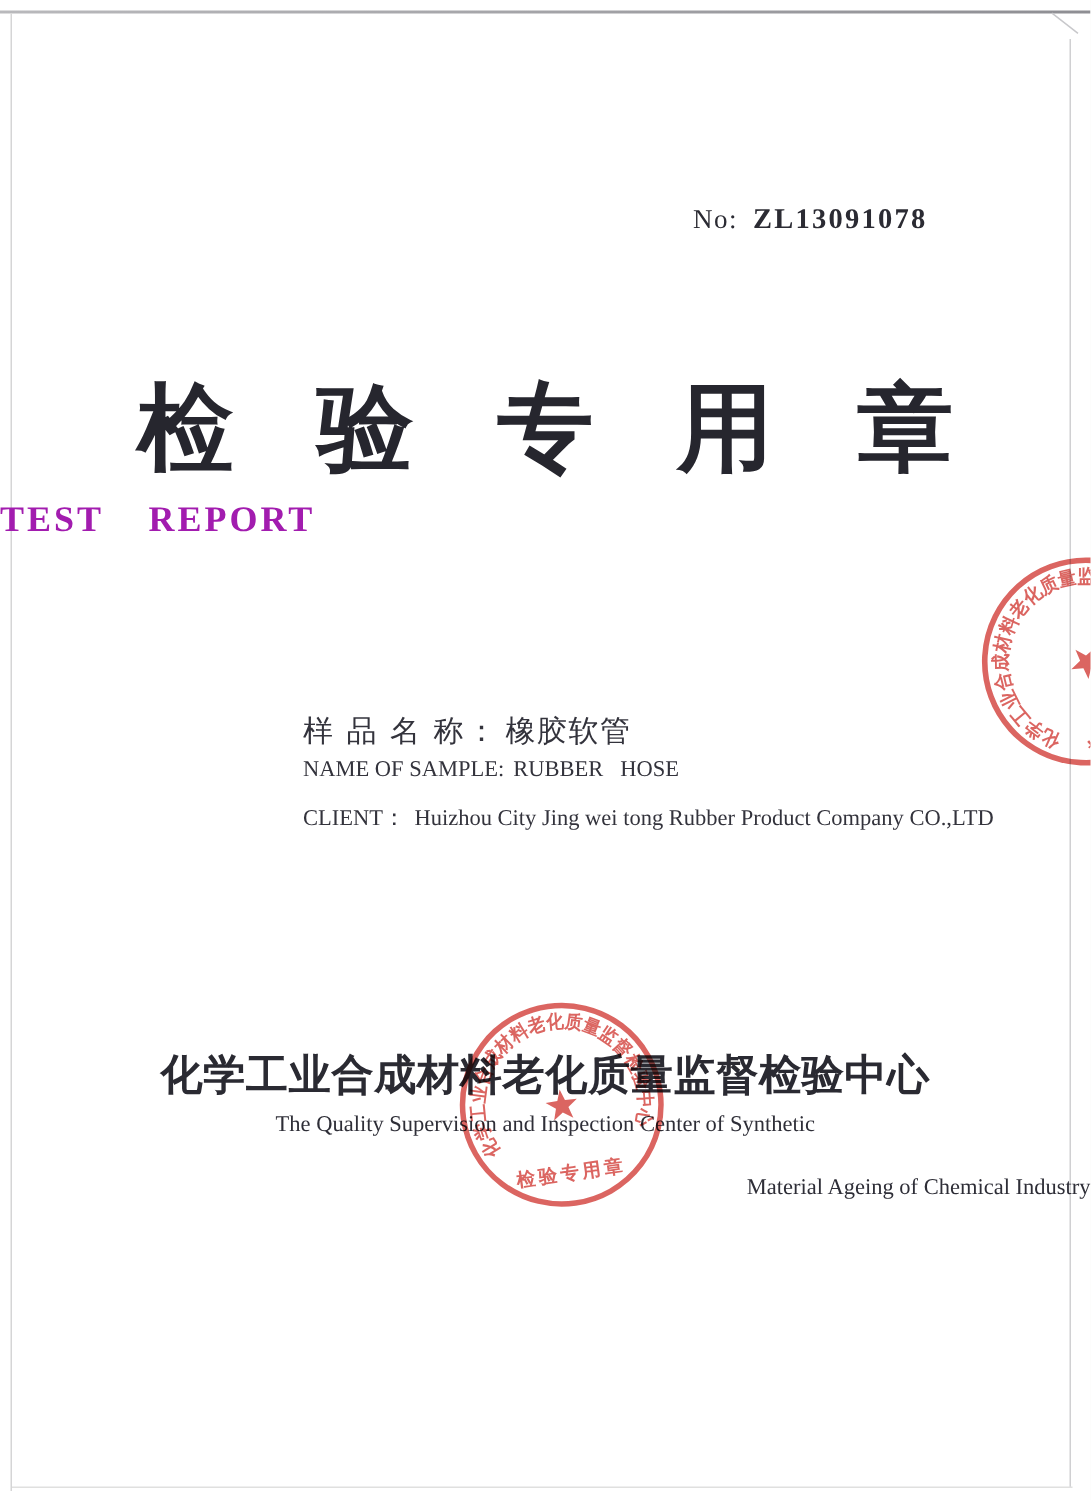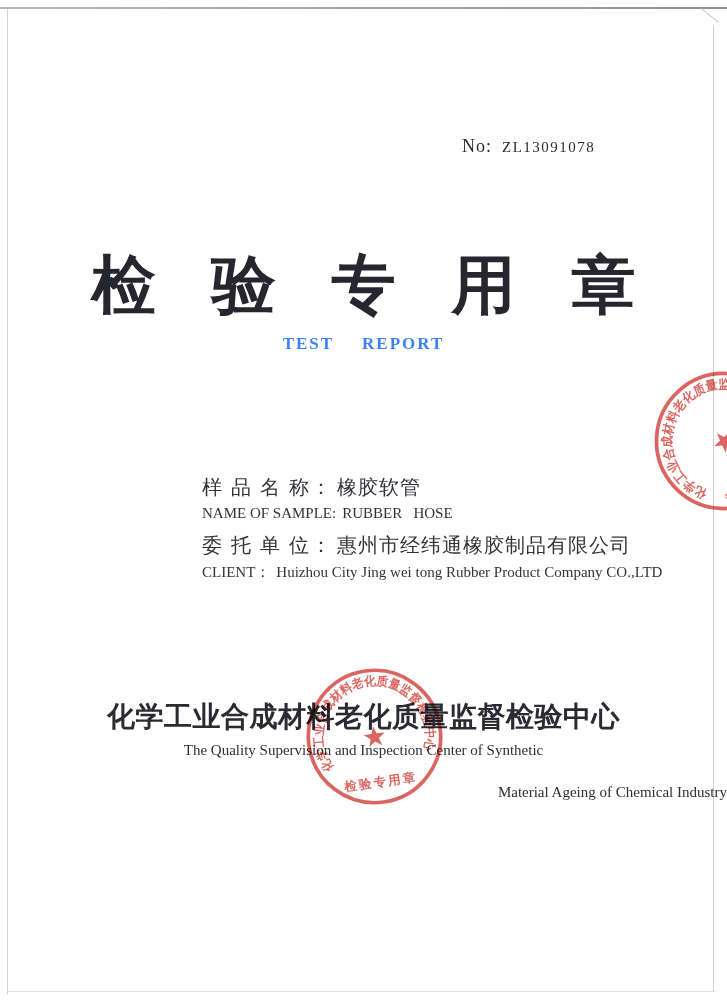--- a/index.html
+++ b/index.html
@@ -22,36 +22,35 @@
   .edge-right  { position: absolute; left: 713px; top: 26px; bottom: 8px; width: 1px; background: #d0d0d2; }
   .edge-corner { position: absolute; left: 699px; top: 15px; width: 22px; height: 1px;
                  background: #c8c8cb; transform: rotate(38deg); }
   .edge-bottom { position: absolute; left: 8px; right: 12px; top: 991px; height: 1px; background: #e0e0df; }
 
   .report-no {
     position: absolute; left: 462px; top: 136px;
     font-size: 18px; letter-spacing: 1px; white-space: nowrap;
   }
   .report-no .no-label { font-weight: 400; margin-right: 10px; }
-  .report-no .no-value { font-weight: 400; font-size: 15px; letter-spacing: 1.5px; }
+  .report-no .no-value { font-weight: 700; font-size: 19px; letter-spacing: 1.5px; }
 
   .title-cn {
     position: absolute; left: 0; top: 242px; width: 727px;
     text-align: center;
     font-size: 64px; font-weight: 700;
     letter-spacing: 56px; padding-left: 56px; box-sizing: border-box;
     white-space: nowrap;
     color: #26262e;
   }
   .title-en {
     position: absolute; left: 0; top: 334px; width: 727px;
-    text-align: center;
-    font-size: 17px; font-weight: 700;
+    font-size: 24px; font-weight: 700;
     letter-spacing: 2px; word-spacing: 22px;
-    color: #3b82f6;
+    color: #a21caf;
   }
 
   .fields { position: absolute; left: 202px; top: 0; width: 480px; }
   .field-row { position: absolute; left: 0; }
   .field-row.r0 { top: 474px; }
   .field-row.r1 { top: 532px; }
   .field-row.r2 { top: 593px; }
   .field-cn { font-size: 20px; letter-spacing: 1px; white-space: nowrap; color: #33333c; }
   .field-cn .lbl { letter-spacing: 2px; margin-right: 4px; }
   .field-en { font-size: 15px; margin-top: 4px; white-space: nowrap; color: #33333c; text-align: right; }
@@ -101,23 +100,20 @@
     <div class="field-row r0">
       <div class="field-cn">
         <span class="lbl">样 品 名 称：</span><span class="val">橡胶软管</span>
       </div>
       <div class="field-en">
         <span class="lbl">NAME OF SAMPLE:</span><span class="val">RUBBER&nbsp;&nbsp;&nbsp;HOSE</span>
       </div>
     </div>
 
     <div class="field-row r1">
-      <div class="field-cn">
-        <span class="lbl">委 托 单 位：</span><span class="val">惠州市经纬通橡胶制品有限公司</span>
-      </div>
       <div class="field-en">
         <span class="lbl">CLIENT：</span><span class="val">Huizhou City Jing wei tong Rubber Product Company CO.,LTD</span>
       </div>
     </div>
 
     <div class="field-row r2">
     </div>
 
   </div>
 

